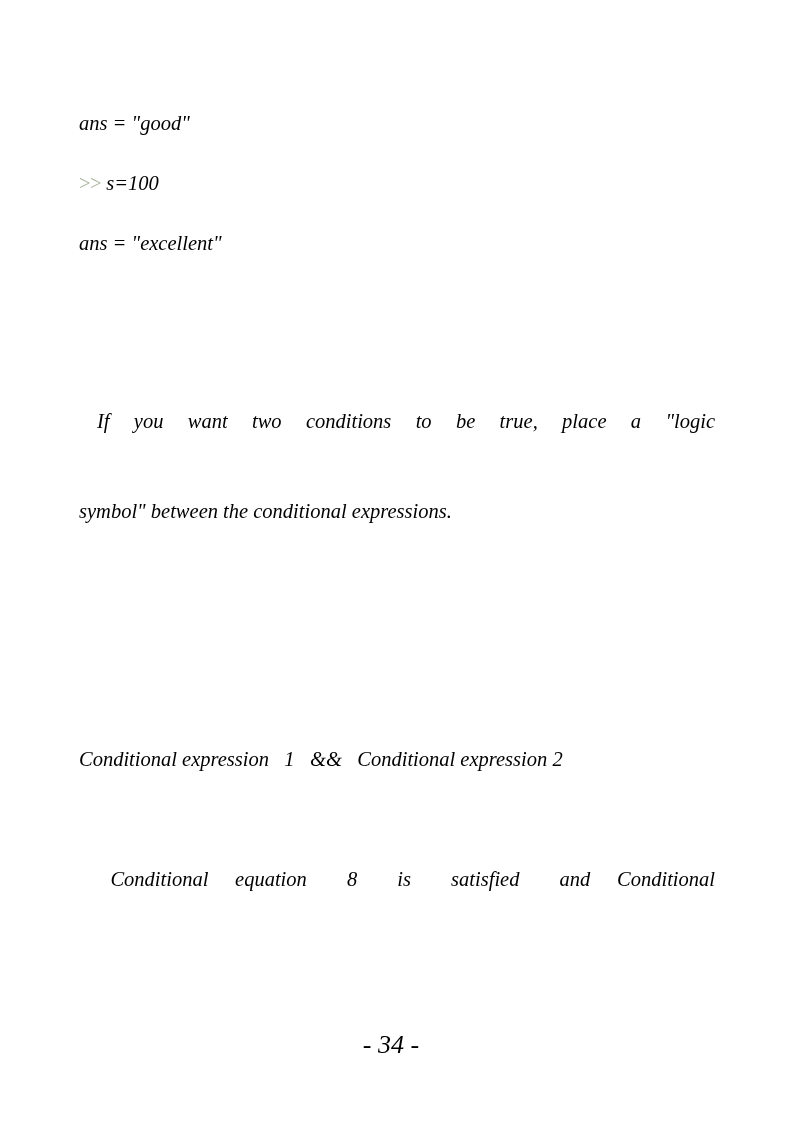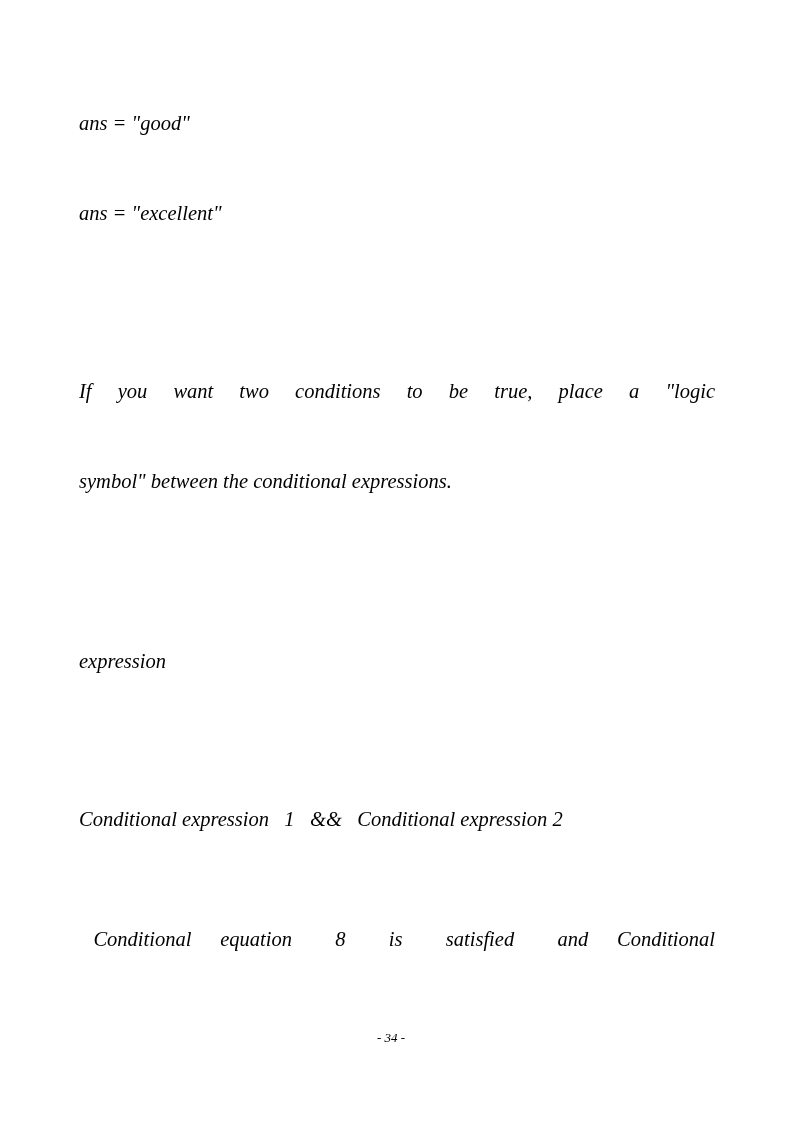--- a/index.html
+++ b/index.html
@@ -49,20 +49,21 @@
   
   .blk.just {
     text-align: justify;
   }
 
   
   .blk.just > .line-fill {
     display: block;
     text-align: justify;
     text-align-last: justify;
+    margin-left: 18px;
   }
   .blk.just > .line-rest {
     display: block;
     text-align: left;
   }
 
   .prompt {
     color: #a8b39a;
     font-style: normal;
     font-family: "Liberation Serif", "DejaVu Serif", serif;
@@ -74,55 +75,55 @@
   .sp-lg { height: 68px; }
   .sp-xl { height: 88px; }
 
   .footer {
     position: absolute;
     left: 0;
     top: 1030px;
     width: 787px;
     text-align: center;
     font-style: italic;
-    font-size: 13px;
+    font-size: 26px;
     color: #000000;
   }
   .footer .fnum {
     display: inline-block;
     margin-left: -5px;
   }
 </style>
 </head>
 <body>
 
 <div class="page">
 
   <div class="text-column">
 
     <p class="blk single">ans = "good"</p>
 
     <div class="sp-sm"></div>
 
+    <p class="blk single"><span class="prompt">&gt;&gt;</span><span> </span><span>s=100</span></p>
 
     <div class="sp-sm"></div>
 
     <p class="blk single">ans = "excellent"</p>
 
     <div class="sp-xl"></div>
 
     <p class="blk just">
       <span class="line-fill">If you want two conditions to be true, place a "logic</span>
       <span class="line-rest">symbol" between the conditional expressions.</span>
     </p>
 
     <div class="sp-sm"></div>
 
     <p class="blk just">
-      <span class="line-rest">expression</span>
     </p>
 
     <div class="sp-lg"></div>
 
     <p class="blk single">Conditional expression   1   &amp;&amp;   Conditional expression 2</p>
 
     <div class="sp-sm"></div>
 
     <p class="blk just">
       <span class="line-fill"> Conditional  equation   8   is   satisfied   and  Conditional</span>

